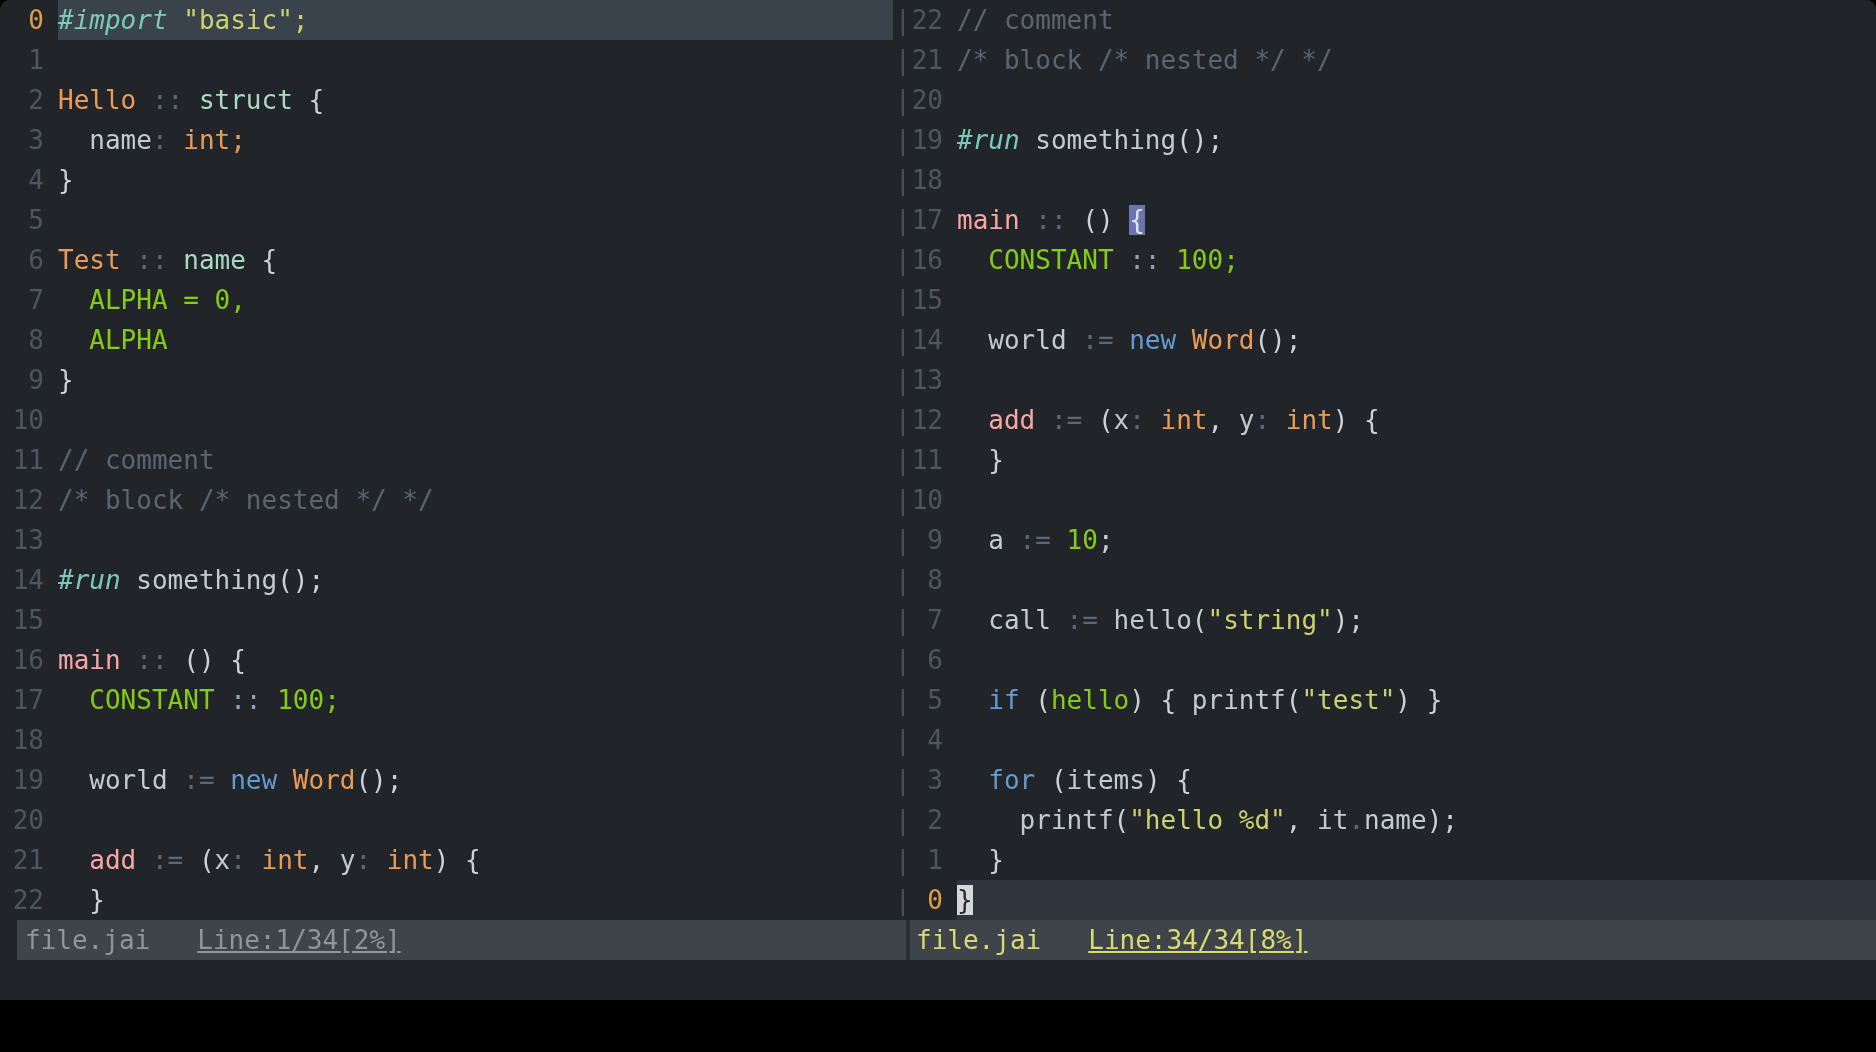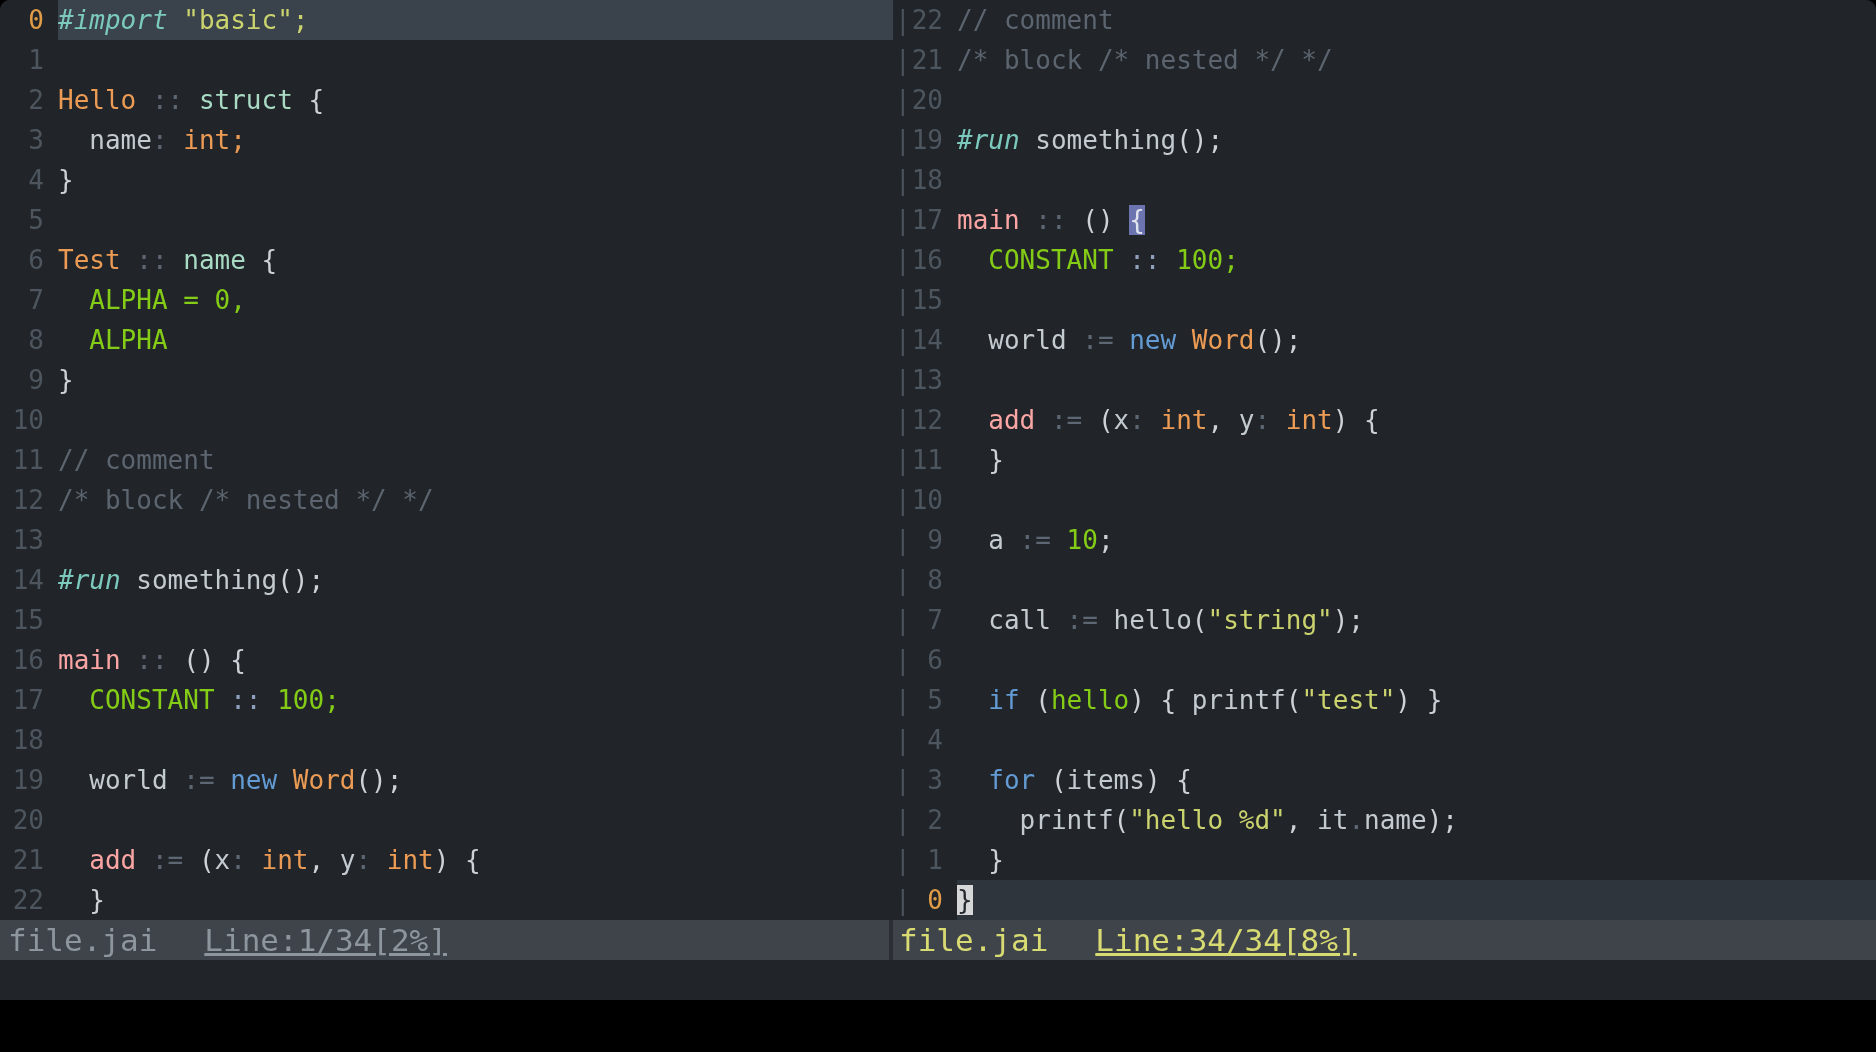--- a/index.html
+++ b/index.html
@@ -54,21 +54,21 @@
   .tok-f  { color:#fca5a5; }               
   .tok-b  { color:#639bd4; }               
   .tok-n  { color:#84cc16; }               
   .tok-o  { color:#5d6773; }               
   .tok-ol { color:#8fa0bd; }               
   .tok-c  { color:#5c656f; }               
   .tok-w  { color:#ccd2d8; }               
   .tok-m  { background:#6c74b0; color:#e0e4ec; } 
   .tok-cur{ background:#d5d7d8; color:#24292e; } 
   
-  .statusline { flex:0 0 40px; display:flex; font-size:31px; line-height:40px; }
+  .statusline { flex:0 0 40px; display:flex; font-size:26px; line-height:40px;margin-left:17px; }
   .status-half { height:40px; background:#3f444b; display:flex; white-space:pre; }
   .status-half.left  { width:893px; flex:0 0 893px; color:#8d959d; padding-left:8px; border-right:4px solid #2b2f34; }
   .status-half.right { flex:1; color:#d8da72; padding-left:6px; }
   .status-pos { margin-left:47px;text-decoration:underline; }
   
   .cmdline { flex:0 0 40px; background:#212529; }
   .bottom-strip { flex:1; background:#000; }
 </style>
 </head>
 <body>

